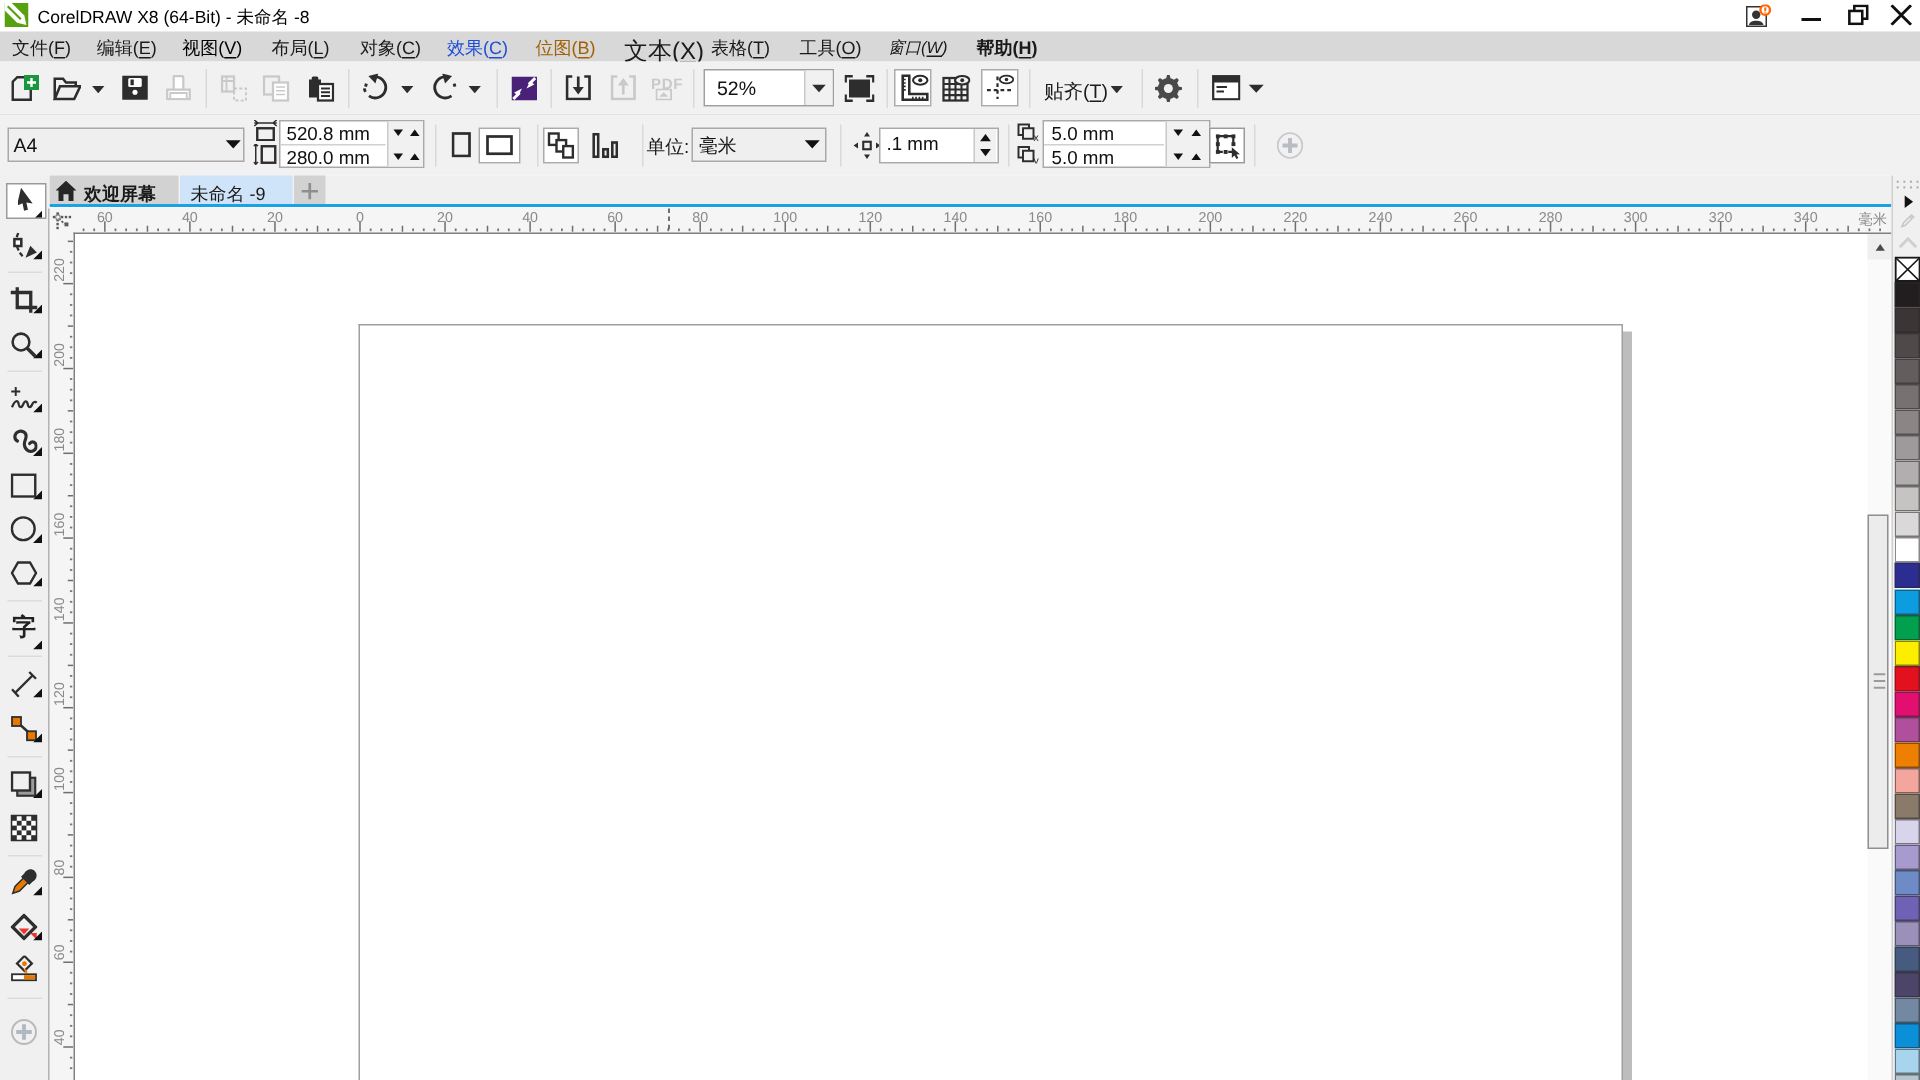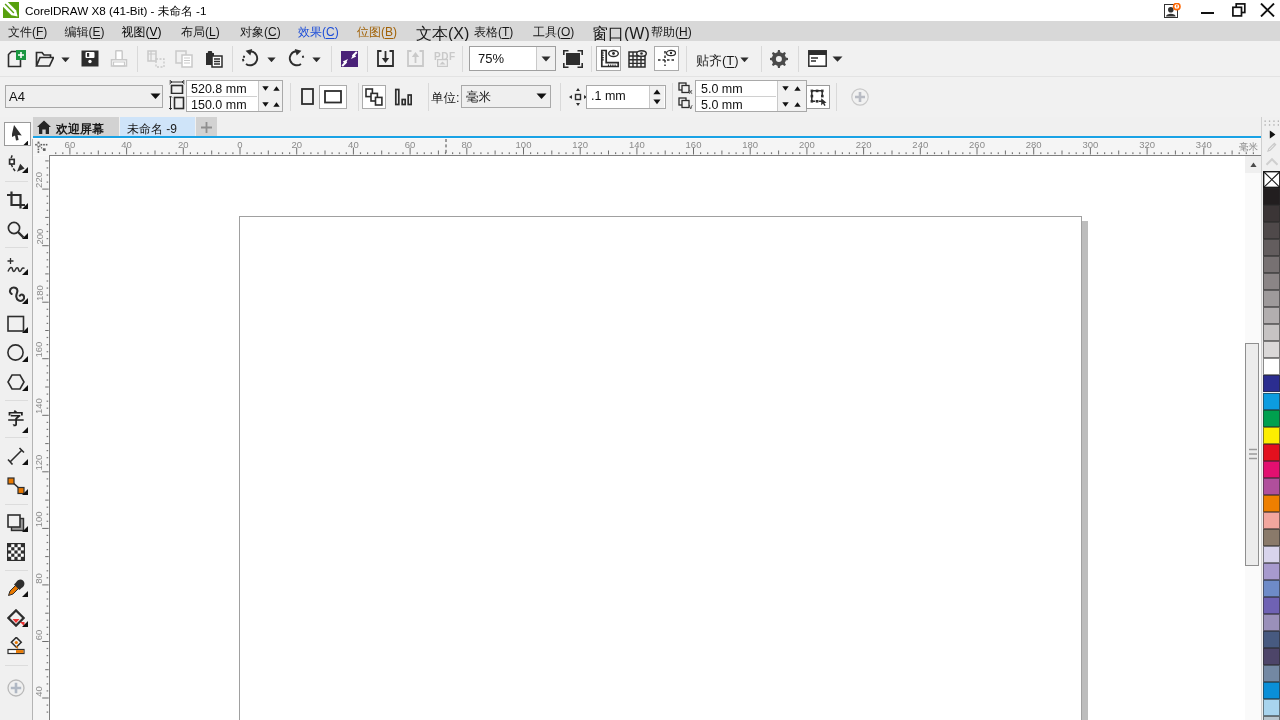--- a/index.html
+++ b/index.html
@@ -8,21 +8,21 @@
 u{text-decoration:underline;text-underline-offset:2px;}
 </style></head>
 <body>
 
 <div class="abs" style="left:0;top:0;width:1280px;height:21px;background:#fff;"></div>
 <svg class="abs" style="left:3px;top:2px;" width="16" height="16" viewBox="0 0 16 16">
 <rect x="0" y="0" width="16" height="16" fill="#57a00e"></rect>
 <path d="M0 0 L4.8 0 L13.2 8.4 L14.6 14.6 L8.4 13.2 L0 4.8 Z" fill="#fff"></path>
 <path d="M2.6 1.6 L11.4 10.4 L10.4 11.4 L1.6 2.6 Z" fill="#57a00e"></path>
 </svg>
-<div class="abs" style="left:25px;top:4px;font-size:11.7px;color:#000;">CorelDRAW X8 (41-Bit) - 未命名 -1</div>
+<div class="abs" style="left:25px;top:4px;font-size:11.7px;color:#000;">CorelDRAW X8 (64-Bit) - 未命名 -8</div>
 <svg class="abs" style="left:1164px;top:3px;" width="18" height="15" viewBox="0 0 18 15">
 <rect x="0.5" y="1.5" width="13" height="13" fill="none" stroke="#333" stroke-width="1"></rect>
 <circle cx="6.8" cy="6.8" r="2.8" fill="#333"></circle>
 <path d="M2 13.6 C2 9.8 11.6 9.8 11.6 13.6 Z" fill="#333"></path>
 <circle cx="12.8" cy="3.6" r="3.2" fill="#fff" stroke="#f60" stroke-width="1.6"></circle>
 <rect x="12.2" y="1.9" width="1.3" height="2.4" fill="#f60"></rect>
 <rect x="12.2" y="4.8" width="1.3" height="0.6" fill="#f60"></rect>
 </svg>
 <div class="abs" style="left:1201px;top:11.5px;width:13px;height:2.6px;background:#111;"></div>
 <svg class="abs" style="left:1232px;top:3px;" width="16" height="14" viewBox="0 0 16 14">
@@ -36,22 +36,22 @@
 <div class="abs" style="left:8px;top:24px;font-size:12px;color:#1a1a1a;">文件(<u>F</u>)</div>
 <div class="abs" style="left:64.5px;top:24px;font-size:12px;color:#1a1a1a;">编辑(<u>E</u>)</div>
 <div class="abs" style="left:121.5px;top:24px;font-size:12px;color:#000000;">视图(<u>V</u>)</div>
 <div class="abs" style="left:181px;top:24px;font-size:12px;color:#1a1a1a;">布局(<u>L</u>)</div>
 <div class="abs" style="left:240px;top:24px;font-size:12px;color:#1a1a1a;">对象(<u>C</u>)</div>
 <div class="abs" style="left:298px;top:24px;font-size:12px;color:#1d4ed8;">效果(<u>C</u>)</div>
 <div class="abs" style="left:357px;top:24px;font-size:12px;color:#a16207;">位图(<u>B</u>)</div>
 <div class="abs" style="left:416px;top:24px;font-size:16px;color:#1a1a1a;">文本(<u>X</u>)</div>
 <div class="abs" style="left:474px;top:24px;font-size:12px;color:#1a1a1a;">表格(<u>T</u>)</div>
 <div class="abs" style="left:533px;top:24px;font-size:12px;color:#1a1a1a;">工具(<u>O</u>)</div>
-<div class="abs" style="left:592px;top:24px;font-size:16px;color:#1a1a1a;">窗口(<u>W</u>)</div>
-<div class="abs" style="left:651px;top:24px;font-size:12px;color:#1a1a1a;">帮助(<u>H</u>)</div>
+<div class="abs" style="left:592px;top:24px;font-size:11px;color:#1a1a1a;font-style:italic;">窗口(<u>W</u>)</div>
+<div class="abs" style="left:651px;top:24px;font-size:12px;color:#1a1a1a;font-weight:bold;">帮助(<u>H</u>)</div>
 <div class="abs" style="left:0;top:41px;width:1280px;height:36px;background:#f1f1f1;border-bottom:1px solid #e3e3e3;box-sizing:border-box;"></div>
 <svg class="abs" style="left:7px;top:50px;" width="22" height="18" viewBox="0 0 22 18">
     <path d="M4.5 1.5 L13.5 1.5 L13.5 16.5 L1.5 16.5 L1.5 4.5 Z" fill="none" stroke="#2d2d2d" stroke-width="1.6"></path>
 <rect x="9" y="0" width="10" height="10" fill="#1a9641"></rect>
 <path d="M14 2 L14 8 M11 5 L17 5" stroke="#fff" stroke-width="1.6"></path>
   </svg>
 <svg class="abs" style="left:35px;top:50px;" width="19" height="18" viewBox="0 0 19 18">
     <path d="M1.5 16 L1.5 2.5 L7 2.5 L9 5 L15.5 5 L15.5 7.5 M1.5 16 L5 7.5 L18.5 7.5 L14.5 16 Z" fill="none" stroke="#2d2d2d" stroke-width="1.7"></path>
   </svg>
 <svg class="abs" style="left:61px;top:56.5px;" width="9" height="5.5" viewBox="0 0 9 5.5">
@@ -122,21 +122,21 @@
 <path d="M8.5 13 V6" stroke="#c9c9c9" stroke-width="1.8"></path>
 <path d="M4.8 7 L8.5 2 L12.2 7 Z" fill="#c9c9c9"></path>
   </svg>
 <div class="abs" style="left:434px;top:51px;font-size:10px;font-weight:bold;color:#c9c9c9;letter-spacing:0.5px;">PDF</div>
 <svg class="abs" style="left:437px;top:59px;" width="11" height="8" viewBox="0 0 11 8">
     <rect x="0.6" y="0.6" width="9.8" height="6.8" fill="none" stroke="#c9c9c9" stroke-width="1.2"></rect>
 <path d="M2.5 5.5 L5.5 2.5 L8.5 5.5 Z" fill="#c9c9c9"></path>
   </svg>
 <div class="abs" style="left:462px;top:46px;width:1px;height:26px;background:#d9d9d9;"></div>
 <div class="abs" style="left:469px;top:46px;width:87px;height:25px;background:#fff;border:1px solid #9f9f9f;box-sizing:border-box;"></div>
-<div class="abs" style="left:478px;top:51px;font-size:13px;color:#111;">75%</div>
+<div class="abs" style="left:478px;top:51px;font-size:13px;color:#111;">52%</div>
 <div class="abs" style="left:536px;top:47px;width:19px;height:23px;background:#f1f1f1;border-left:1px solid #c9c9c9;box-sizing:border-box;"></div>
 <svg class="abs" style="left:541px;top:56px;" width="10" height="6" viewBox="0 0 10 6">
     <path d="M0.5 0.5 L9.5 0.5 L5 5.5 Z" fill="#2d2d2d"></path>
   </svg>
 <svg class="abs" style="left:563px;top:50px;" width="20" height="18" viewBox="0 0 20 18">
     <rect x="3" y="3" width="14" height="12" fill="#2d2d2d"></rect>
 <path d="M0.8 5 V0.8 H5.5 M14.5 0.8 H19.2 V5 M19.2 13 V17.2 H14.5 M5.5 17.2 H0.8 V13" fill="none" stroke="#2d2d2d" stroke-width="1.6"></path>
   </svg>
 <div class="abs" style="left:591px;top:46px;width:1px;height:26px;background:#d9d9d9;"></div>
 <div class="abs" style="left:596px;top:46px;width:25px;height:25px;background:#fff;border:1px solid #ababab;box-sizing:border-box;"></div>
@@ -189,21 +189,21 @@
 <rect x="2.5" y="5.5" width="11" height="8" fill="none" stroke="#2d2d2d" stroke-width="1.6"></rect>
   </svg>
 <svg class="abs" style="left:169px;top:96px;" width="16" height="14" viewBox="0 0 16 14">
     <path d="M1.5 0.5 V13.5 M0 1.5 L1.5 0 L3 1.5 M0 12 L1.5 13.5 L3 12" stroke="#2d2d2d" stroke-width="1" fill="none"></path>
 <rect x="5.5" y="1.5" width="9" height="11" fill="none" stroke="#2d2d2d" stroke-width="1.6"></rect>
   </svg>
 <div class="abs" style="left:186px;top:80px;width:97px;height:32px;background:#fff;border:1px solid #a9a9a9;box-sizing:border-box;"></div>
 <div class="abs" style="left:258px;top:81px;width:24px;height:30px;background:#f1f1f1;border-left:1px solid #c9c9c9;box-sizing:border-box;"></div>
 <div class="abs" style="left:187px;top:96px;width:70px;height:1px;background:#d0d0d0;"></div>
 <div class="abs" style="left:191px;top:82px;font-size:12.5px;color:#111;">520.8 mm</div>
-<div class="abs" style="left:191px;top:97.5px;font-size:12.5px;color:#111;">150.0 mm</div>
+<div class="abs" style="left:191px;top:97.5px;font-size:12.5px;color:#111;">280.0 mm</div>
 <svg class="abs" style="left:262px;top:85.5px;" width="7" height="5" viewBox="0 0 7 5">
     <path d="M0.3 0.3 L6.7 0.3 L3.5 4.7 Z" fill="#111"></path>
   </svg>
 <svg class="abs" style="left:273px;top:85.5px;" width="7" height="5" viewBox="0 0 7 5">
     <path d="M0.3 4.7 L6.7 4.7 L3.5 0.3 Z" fill="#111"></path>
   </svg>
 <svg class="abs" style="left:262px;top:101.5px;" width="7" height="5" viewBox="0 0 7 5">
     <path d="M0.3 0.3 L6.7 0.3 L3.5 4.7 Z" fill="#111"></path>
   </svg>
 <svg class="abs" style="left:273px;top:101.5px;" width="7" height="5" viewBox="0 0 7 5">

